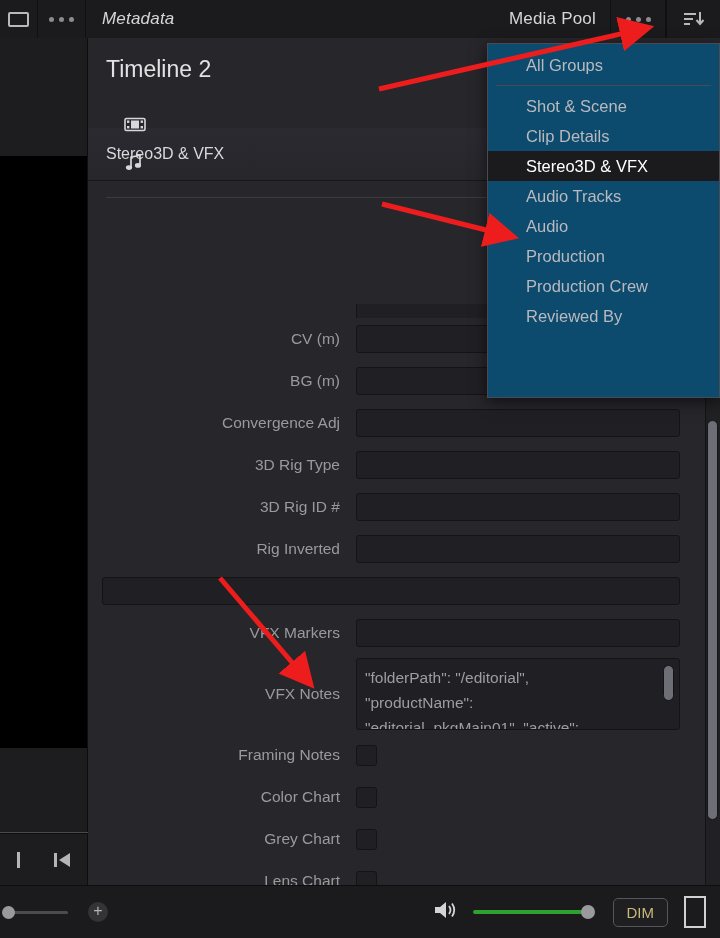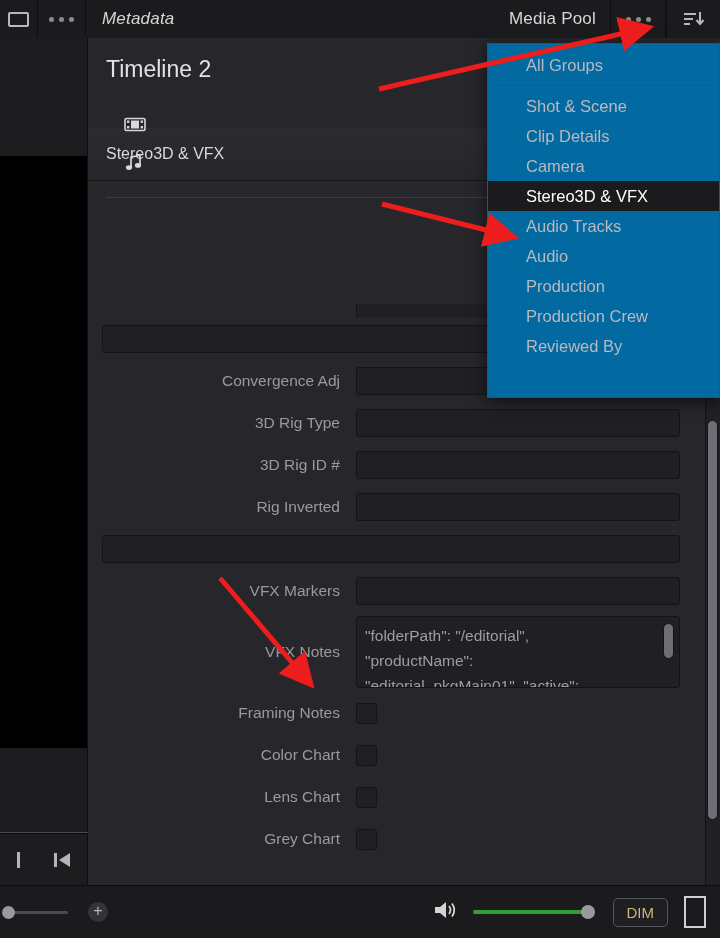--- a/index.html
+++ b/index.html
@@ -127,21 +127,21 @@
     background: #6e6e76; border: 1px solid #141417; border-radius: 6px;
   }
   .scroll-track {
     position: absolute; right: 0; top: 304px; width: 15px; height: 581px;
     background: #212125; border-left: 1px solid #131316;
   }
 
   
   .menu {
     position: absolute; left: 487px; top: 43px; width: 233px; height: 355px;
-    background: #0369a1; border: 1px solid #4a4a52;
+    background: #0c4a6e; border: 1px solid #4a4a52;
     box-shadow: 0 4px 14px rgba(0,0,0,.55);
     z-index: 40; padding: 6px 0;
   }
   .menu-item {
     height: 30px; display: flex; align-items: center;
     padding-left: 38px; color: #b9b9be; font-size: 16.5px;
   }
   .menu-item.sel { background: #1b1b1e; color: #ffffff; }
   .menu-sep { height: 1px; background: #4a4a52; margin: 5px 8px; }
 
@@ -282,20 +282,25 @@
 
   <div class="form">
     <div class="form-inner">
 
       <div class="f-row clip-row">
         <div class="f-label"></div>
         <div class="f-input"></div>
       </div>
 
       <div class="f-row">
+        <div class="f-label">CV (m)</div>
+        <div class="f-input"></div>
+      </div>
+      <div class="f-row">
+        <div class="f-label">BG (m)</div>
         <div class="f-input"></div>
       </div>
       <div class="f-row">
         <div class="f-label">Convergence Adj</div>
         <div class="f-input"></div>
       </div>
       <div class="f-row">
         <div class="f-label">3D Rig Type</div>
         <div class="f-input"></div>
       </div>
@@ -327,44 +332,41 @@
 
       <div class="f-row check">
         <div class="f-label">Framing Notes</div>
         <div class="f-check"></div>
       </div>
       <div class="f-row check">
         <div class="f-label">Color Chart</div>
         <div class="f-check"></div>
       </div>
       <div class="f-row check">
+        <div class="f-label">Grey Chart</div>
+        <div class="f-check"></div>
+      </div>
+      <div class="f-row check">
         <div class="f-label">Lens Chart</div>
         <div class="f-check"></div>
       </div>
-      <div class="f-row check">
-        <div class="f-label">Grey Chart</div>
-        <div class="f-check"></div>
-      </div>
 
     </div>
   </div>
 
   <div class="menu">
     <div class="menu-item">
       <span>All Groups</span>
     </div>
     <div class="menu-sep"></div>
     <div class="menu-item">
       <span>Shot &amp; Scene</span>
     </div>
     <div class="menu-item">
       <span>Clip Details</span>
-    </div>
-    <div class="menu-item">
-      <span>Camera</span>
     </div>
     <div class="menu-item sel">
       <span>Stereo3D &amp; VFX</span>
     </div>
     <div class="menu-item">
       <span>Audio Tracks</span>
     </div>
     <div class="menu-item">
       <span>Audio</span>
     </div>

